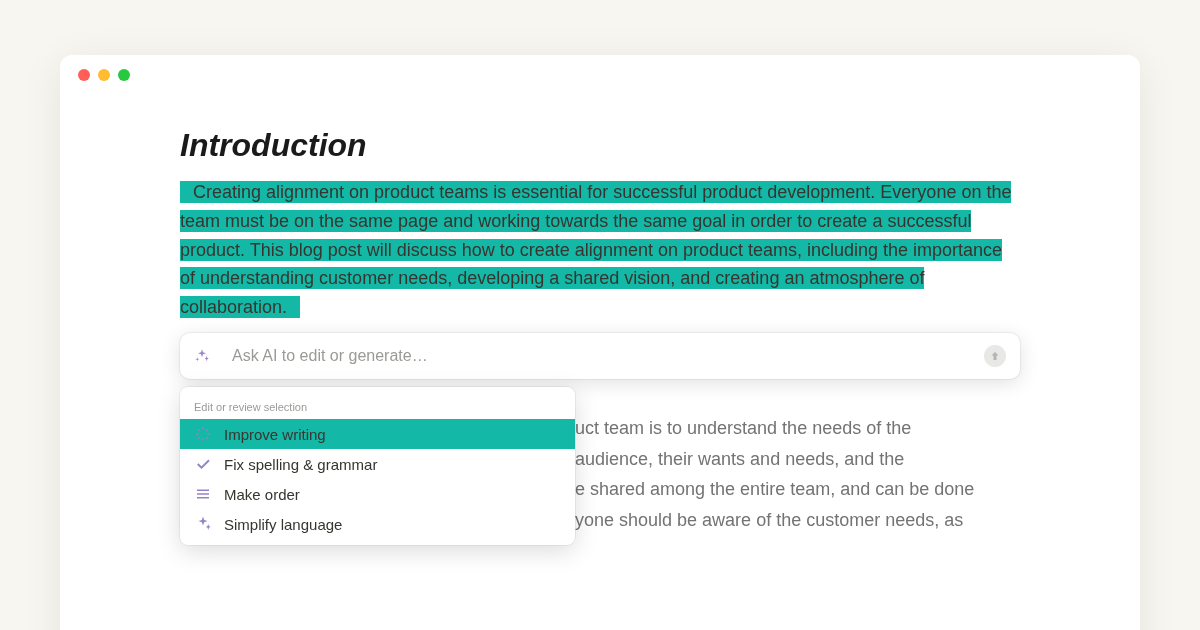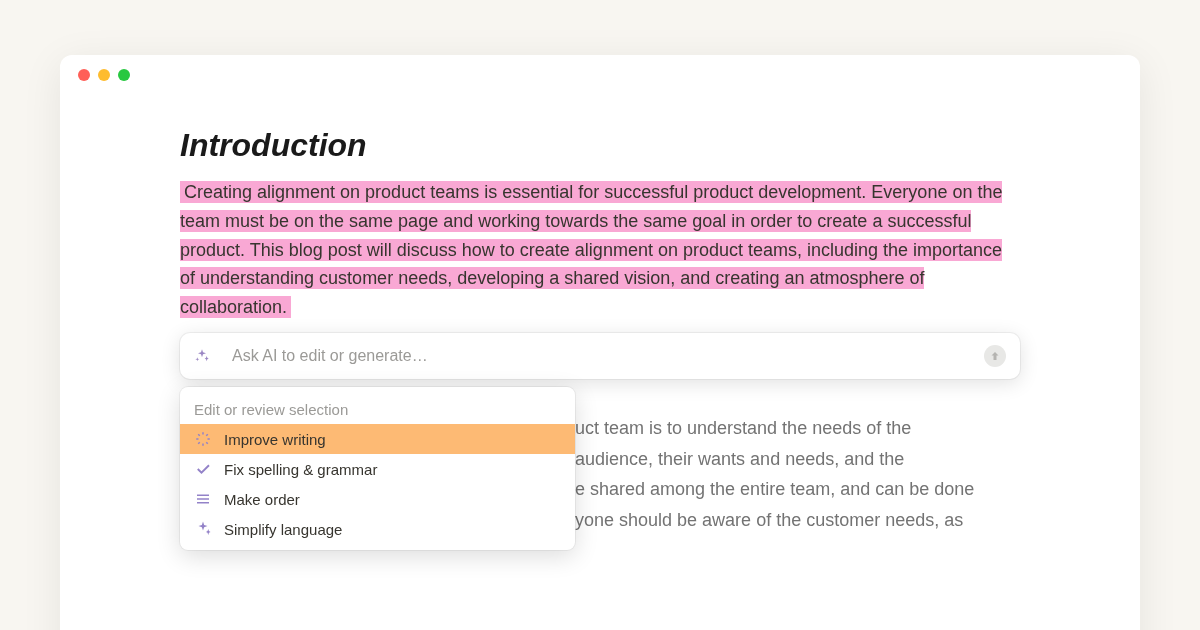--- a/index.html
+++ b/index.html
@@ -51,22 +51,22 @@
       color: #1a1a1a;
       margin-bottom: 14px;
       font-style: italic;
     }
     .paragraph {
       font-size: 18px;
       line-height: 1.6;
       color: #37352f;
     }
     .highlight {
-      background: #f9a8d4;
-      padding: 1px 4px;
+      background: #14b8a6;
+      padding: 1px 13px;
     }
     .subheading {
       font-size: 26px;
       font-weight: 700;
       color: #1a1a1a;
       margin-top: 20px;
     }
     .body-text {
       font-size: 18px;
       line-height: 1.7;
@@ -123,37 +123,37 @@
       position: absolute;
       left: 120px;
       top: 332px;
       width: 395px;
       background: #ffffff;
       border-radius: 8px;
       box-shadow: 0 6px 24px rgba(0,0,0,0.14), 0 0 0 1px rgba(0,0,0,0.05);
       padding: 6px 0;
     }
     .menu-section-label {
-      font-size: 15px;
+      font-size: 11px;
       color: #9b9a97;
       padding: 8px 14px 6px 14px;
       font-weight: 500;
     }
     .menu-item {
       display: flex;
       align-items: center;
       padding: 6px 14px;
       gap: 12px;
       cursor: pointer;
       font-size: 15px;
       color: #37352f;
       position: relative;
     }
     .menu-item.hovered {
-      background: #fdba74;
+      background: #14b8a6;
       align-items: center;
     }
     .menu-item-icon {
       width: 18px;
       height: 18px;
       color: #9382c8;
       flex-shrink: 0;
       display: flex;
       align-items: center;
       justify-content: center;

